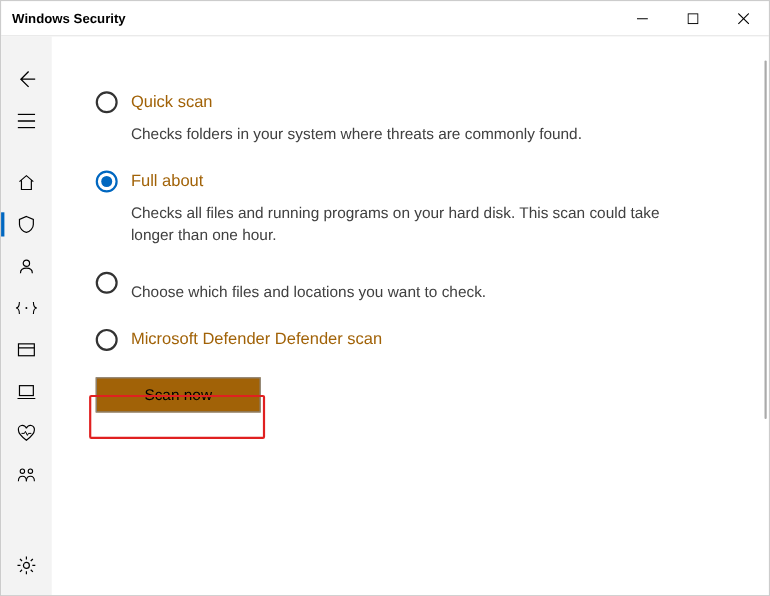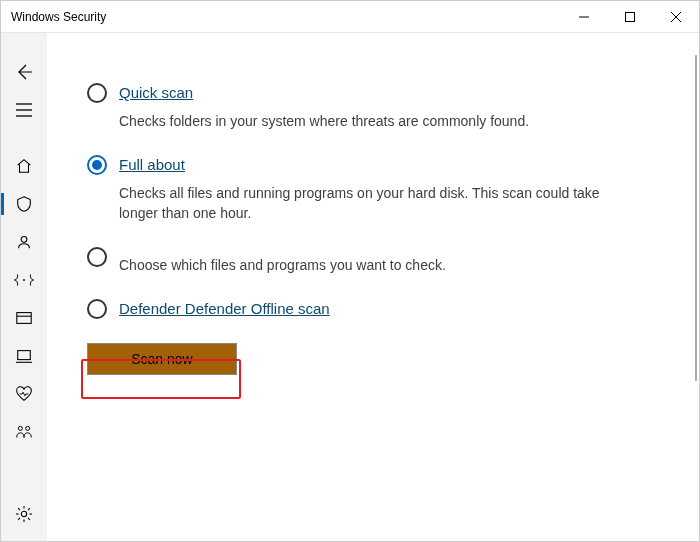--- a/index.html
+++ b/index.html
@@ -15,20 +15,21 @@
       overflow: hidden;
       position: relative;
     }
     
     .titlebar {
       height: 32px;
       display: flex;
       align-items: center;
       padding-left: 10px;
       border-bottom: 1px solid #e5e5e5;
+      font-weight: bold;
     }
     .titlebar-title {
       font-size: 12px;
     }
     .titlebar-controls {
       margin-left: auto;
       display: flex;
     }
     .tb-btn {
       width: 46px;
@@ -110,22 +111,21 @@
       background: #0067c0;
       border-radius: 50%;
     }
     .opt-text {
       padding-left: 12px;
       padding-right: 10px;
     }
     .opt-label {
       font-size: 15px;
       line-height: 20px;
-      color: #0c4a6e;
-      text-decoration: underline;
+      color: #a16207;
     }
     .opt-desc {
       font-size: 14px;
       color: #404040;
       line-height: 20px;
       margin-top: 8px;
     }
     .scan-btn {
       width: 150px;
       height: 32px;
@@ -282,28 +282,28 @@
       <div class="radio selected"></div>
       <div class="opt-text">
         <div class="opt-label">Full about</div>
         <div class="opt-desc">Checks all files and running programs on your hard disk. This scan could take longer than one hour.</div>
       </div>
     </div>
 
     <div class="option">
       <div class="radio"></div>
       <div class="opt-text">
-        <div class="opt-desc">Choose which files and programs you want to check.</div>
+        <div class="opt-desc">Choose which files and locations you want to check.</div>
       </div>
     </div>
 
     <div class="option">
       <div class="radio"></div>
       <div class="opt-text">
-        <div class="opt-label">Defender Defender Offline scan</div>
+        <div class="opt-label">Microsoft Defender Defender scan</div>
       </div>
     </div>
 
     <div style="position:relative; width:160px; margin-top:4px;">
       <div class="scan-btn">
         <span>Scan now</span>
       </div>
       <div class="highlight" style="left:-6px; top:16px;"></div>
     </div>
 

